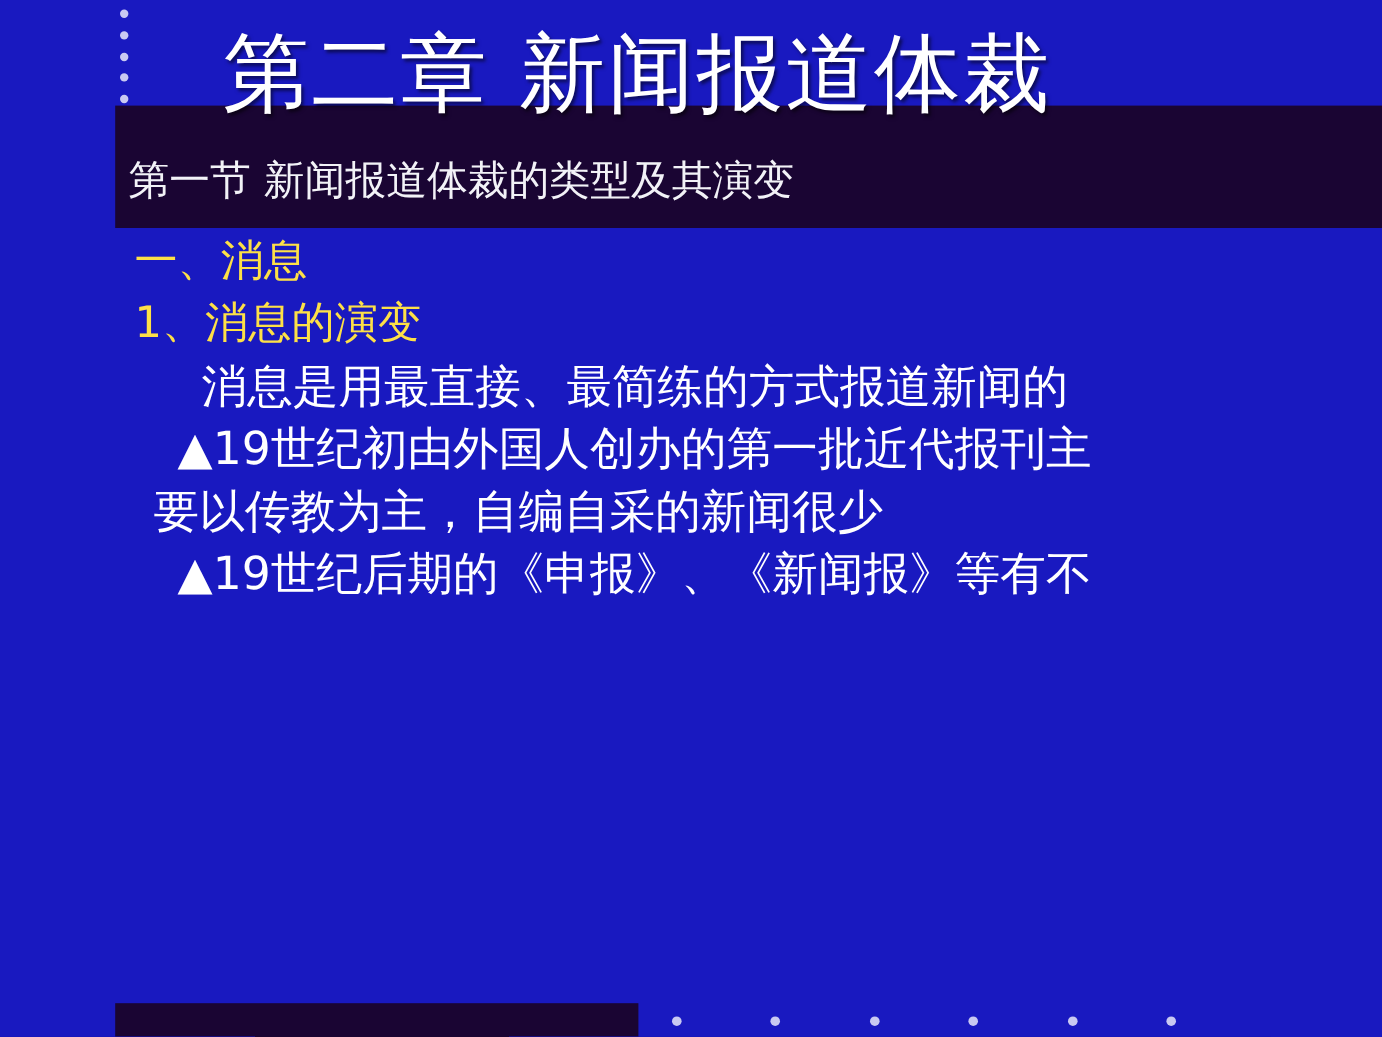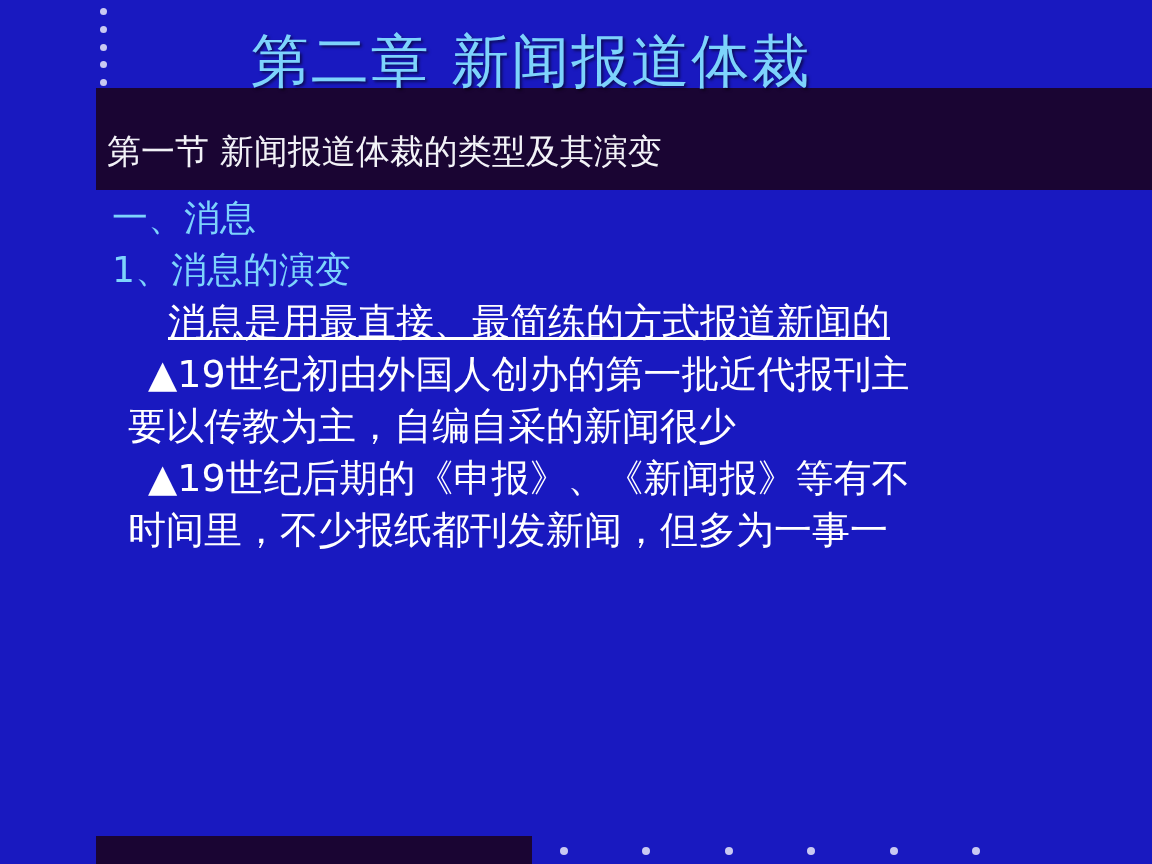--- a/index.html
+++ b/index.html
@@ -46,24 +46,24 @@
     background: #1a0533;
   }
 
   
   .main-title {
     position: absolute;
     left: 0;
     top: 26px;
     width: 1152px;
     text-align: center;
-    font-size: 58px;
+    font-size: 72px;
     line-height: 70px;
     letter-spacing: 2px;
-    color: #7dd3fc;
+    color: #ffffff;
     font-family: "DejaVu Serif", "Liberation Serif", serif;
     text-shadow: 2px 2px 3px rgba(0,0,0,0.55);
     padding-right: 90px;
     box-sizing: border-box;
   }
 
   
   .section-heading {
     position: absolute;
     left: 107px;
@@ -77,33 +77,33 @@
   
   .body-block {
     position: absolute;
     left: 112px;
     top: 192px;
     width: 980px;
   }
   .line {
     font-size: 36px;
     line-height: 50px;
-    color: #7dd3fc;
+    color: #fde047;
     letter-spacing: 0px;
   }
   .p-head {
     font-size: 36px;
     line-height: 52px;
   }
   .para {
     font-size: 38px;
     line-height: 52px;
     text-indent: 0;
   }
-  .indent-1 { padding-left: 56px; text-decoration: underline; }
+  .indent-1 { padding-left: 56px; }
   .indent-2 { padding-left: 36px; }
   .hang { padding-left: 16px; }
 
   
   .bottom-bar {
     position: absolute;
     left: 96px;
     bottom: 0;
     width: 436px;
     height: 28px;
@@ -154,21 +154,20 @@
       <div class="para indent-1">消息是用最直接、最简练的方式报道新闻的</div>
     </div>
 
     <div>
       <div class="para indent-2">▲19世纪初由外国人创办的第一批近代报刊主</div>
       <div class="para hang">要以传教为主，自编自采的新闻很少</div>
     </div>
 
     <div>
       <div class="para indent-2">▲19世纪后期的《申报》、《新闻报》等有不</div>
-      <div class="para hang">时间里，不少报纸都刊发新闻，但多为一事一</div>
     </div>
 
   </div>
 
   <div class="bottom-bar"></div>
 
   <div class="bottom-dots">
     <span class="dot"></span>
     <span class="dot"></span>
     <span class="dot"></span>

